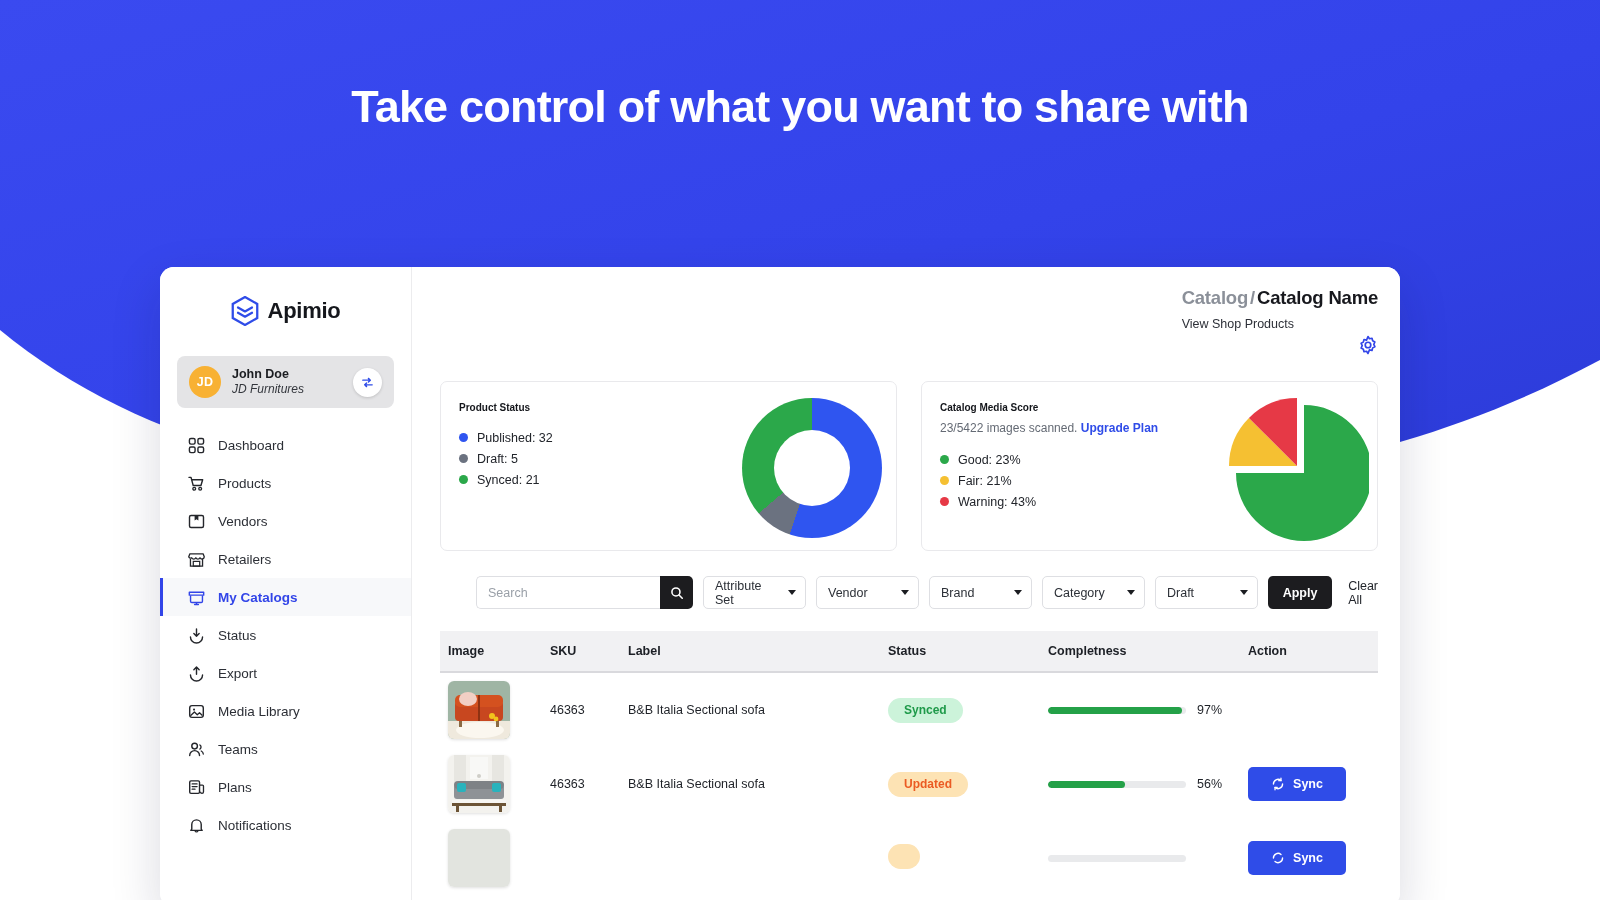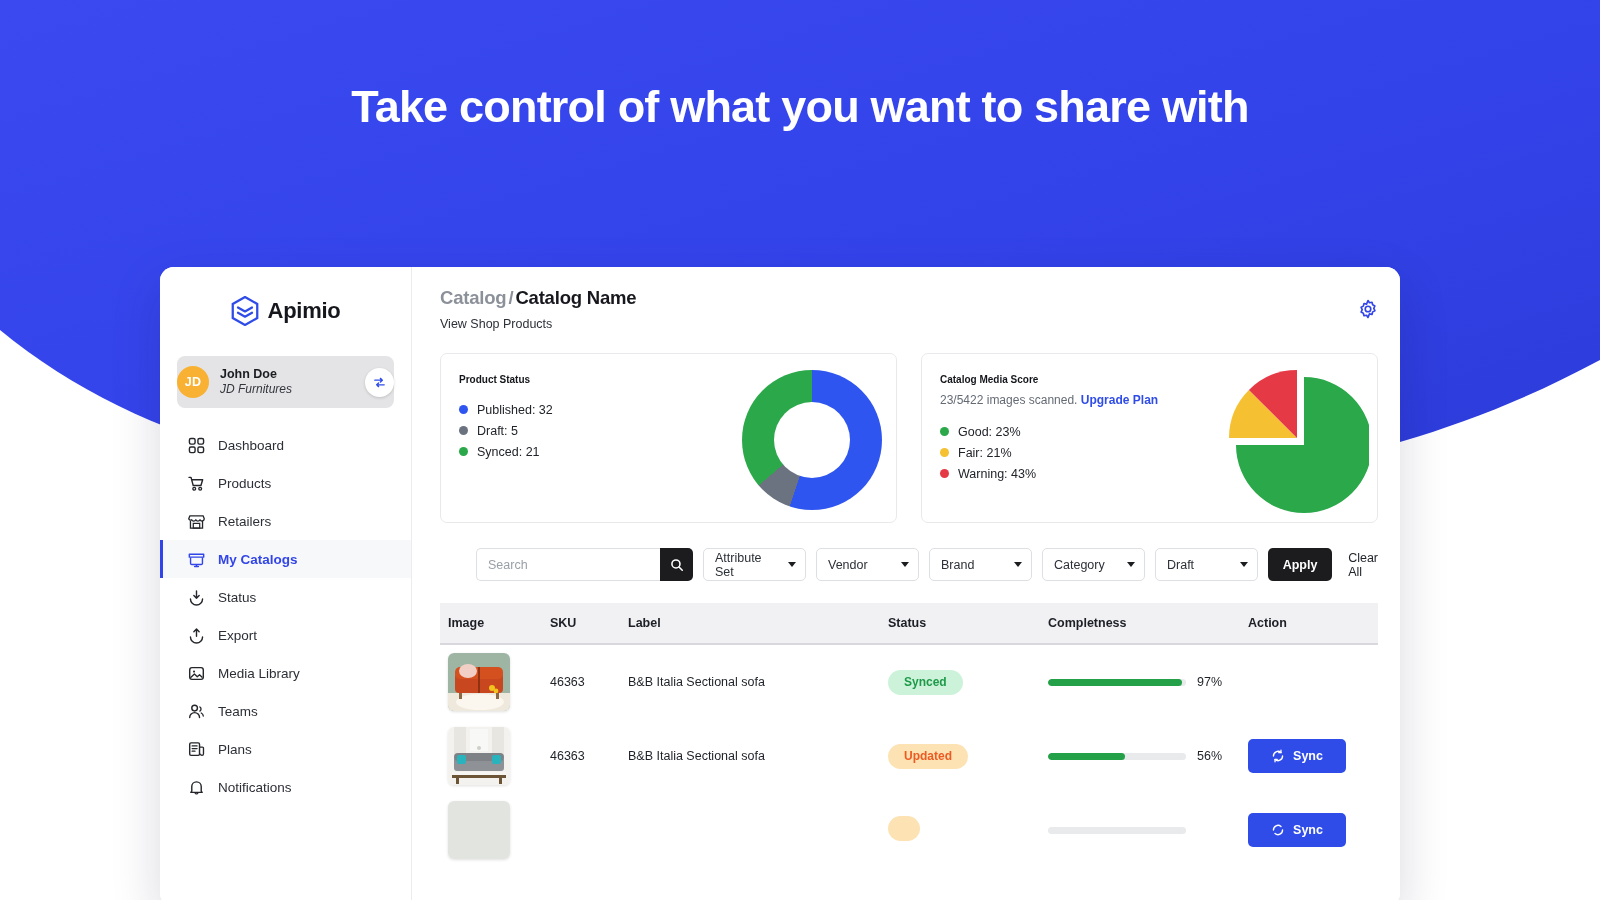--- a/index.html
+++ b/index.html
@@ -55,21 +55,21 @@
   .brand { display:flex; align-items:center; justify-content:center; gap:9px; height:48px; }
   .brand-logo { width: 28px; height: 30px; display:block; }
   .brand-name { font-size: 22px; font-weight: 700; color:#15171c; letter-spacing:-0.3px; }
 
   .profile {
     margin: 21px 17px 0 17px;
     background: #e4e4e6;
     border-radius: 8px;
     height: 52px;
     display: flex; align-items: center;
-    padding: 0 0;
+    padding: 0 12px;
     gap: 11px;
   }
   .avatar {
     width: 32px; height: 32px; border-radius: 50%;
     background: #f8b133;
     color: #ffffff; font-size: 12.5px; font-weight: 700;
     display:flex; align-items:center; justify-content:center;
     letter-spacing: 0.2px;
   }
   .profile-text { flex: 1; line-height: 1.25; }
@@ -93,21 +93,21 @@
   }
   .nav-item .ico { width:18px; height:18px; display:flex; align-items:center; justify-content:center; flex:0 0 18px;}
   .nav-item.active { background:#f7f8fa; color:#3245e8; font-weight:700; }
   .nav-item.active::before {
     content:''; position:absolute; left:0; top:0; bottom:0; width:3px; background:#3245e8;
   }
 
   
   .main { flex: 1; position: relative; background:#ffffff; padding: 20px 22px 0 28px; overflow:hidden; }
 
-  .crumb-row { display:flex; align-items:center; justify-content:space-between; }
+  .crumb-row { display:flex; align-items:flex-end; justify-content:space-between;flex-direction:column; }
   .crumb { font-size: 18.5px; font-weight: 700; color:#17181d; letter-spacing:-0.2px; }
   .crumb .muted { color:#8b9099; font-weight:700; }
   .crumb .sep { color:#8b9099; font-weight:700; margin:0 2px; }
   .subcrumb { font-size: 12.5px; color:#2d3038; margin-top: 8px; }
   .gear-top { cursor:pointer; margin-top: 4px; }
 
   
   .cards { display:flex; gap: 24px; margin-top: 22px; }
   .card {
     flex:1;
@@ -274,20 +274,29 @@
           <span class="ico">
             <svg width="17" height="17" viewBox="0 0 18 18">
                 <path d="M1 2.5h2.2l2.3 8.6h8.2l1.8-6.1H4.4" fill="none" stroke="#24262b" stroke-width="1.5" stroke-linecap="round" stroke-linejoin="round"></path>
                 <circle cx="6.6" cy="14.6" r="1.5" fill="none" stroke="#24262b" stroke-width="1.4"></circle>
                 <circle cx="12.9" cy="14.6" r="1.5" fill="none" stroke="#24262b" stroke-width="1.4"></circle>
               </svg>
           </span>
           <span>Products</span>
         </div>
 
+        <div class="nav-item">
+          <span class="ico">
+            <svg width="17" height="17" viewBox="0 0 18 18">
+                <rect x="1.6" y="2.6" width="14.8" height="12.8" rx="1.6" fill="none" stroke="#24262b" stroke-width="1.5"></rect>
+                <path d="M7 2.6h4v5.4l-2-1.5-2 1.5z" fill="#24262b"></path>
+              </svg>
+          </span>
+          <span>Vendors</span>
+        </div>
 
         <div class="nav-item">
           <span class="ico">
             <svg width="17" height="17" viewBox="0 0 18 18">
                 <path d="M2 3h14l1.2 3.2a2.4 2.4 0 0 1-4.5 1 2.4 2.4 0 0 1-4.4 0 2.4 2.4 0 0 1-4.4 0A2.4 2.4 0 0 1 .8 6.2z" fill="none" stroke="#24262b" stroke-width="1.4" stroke-linejoin="round"></path>
                 <path d="M2.6 8.6V16h12.8V8.6" fill="none" stroke="#24262b" stroke-width="1.4"></path>
                 <rect x="5.6" y="11" width="6.8" height="5" fill="none" stroke="#24262b" stroke-width="1.3"></rect>
               </svg>
           </span>
           <span>Retailers</span>

